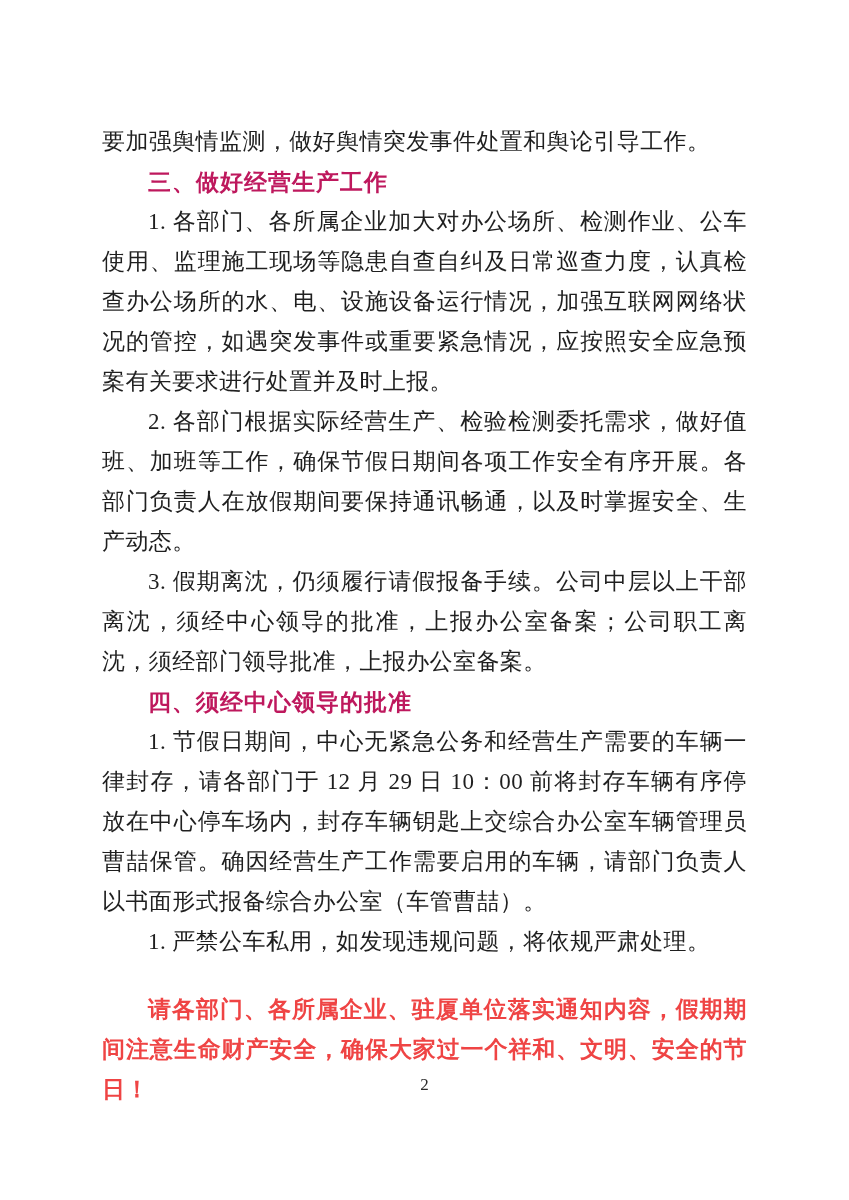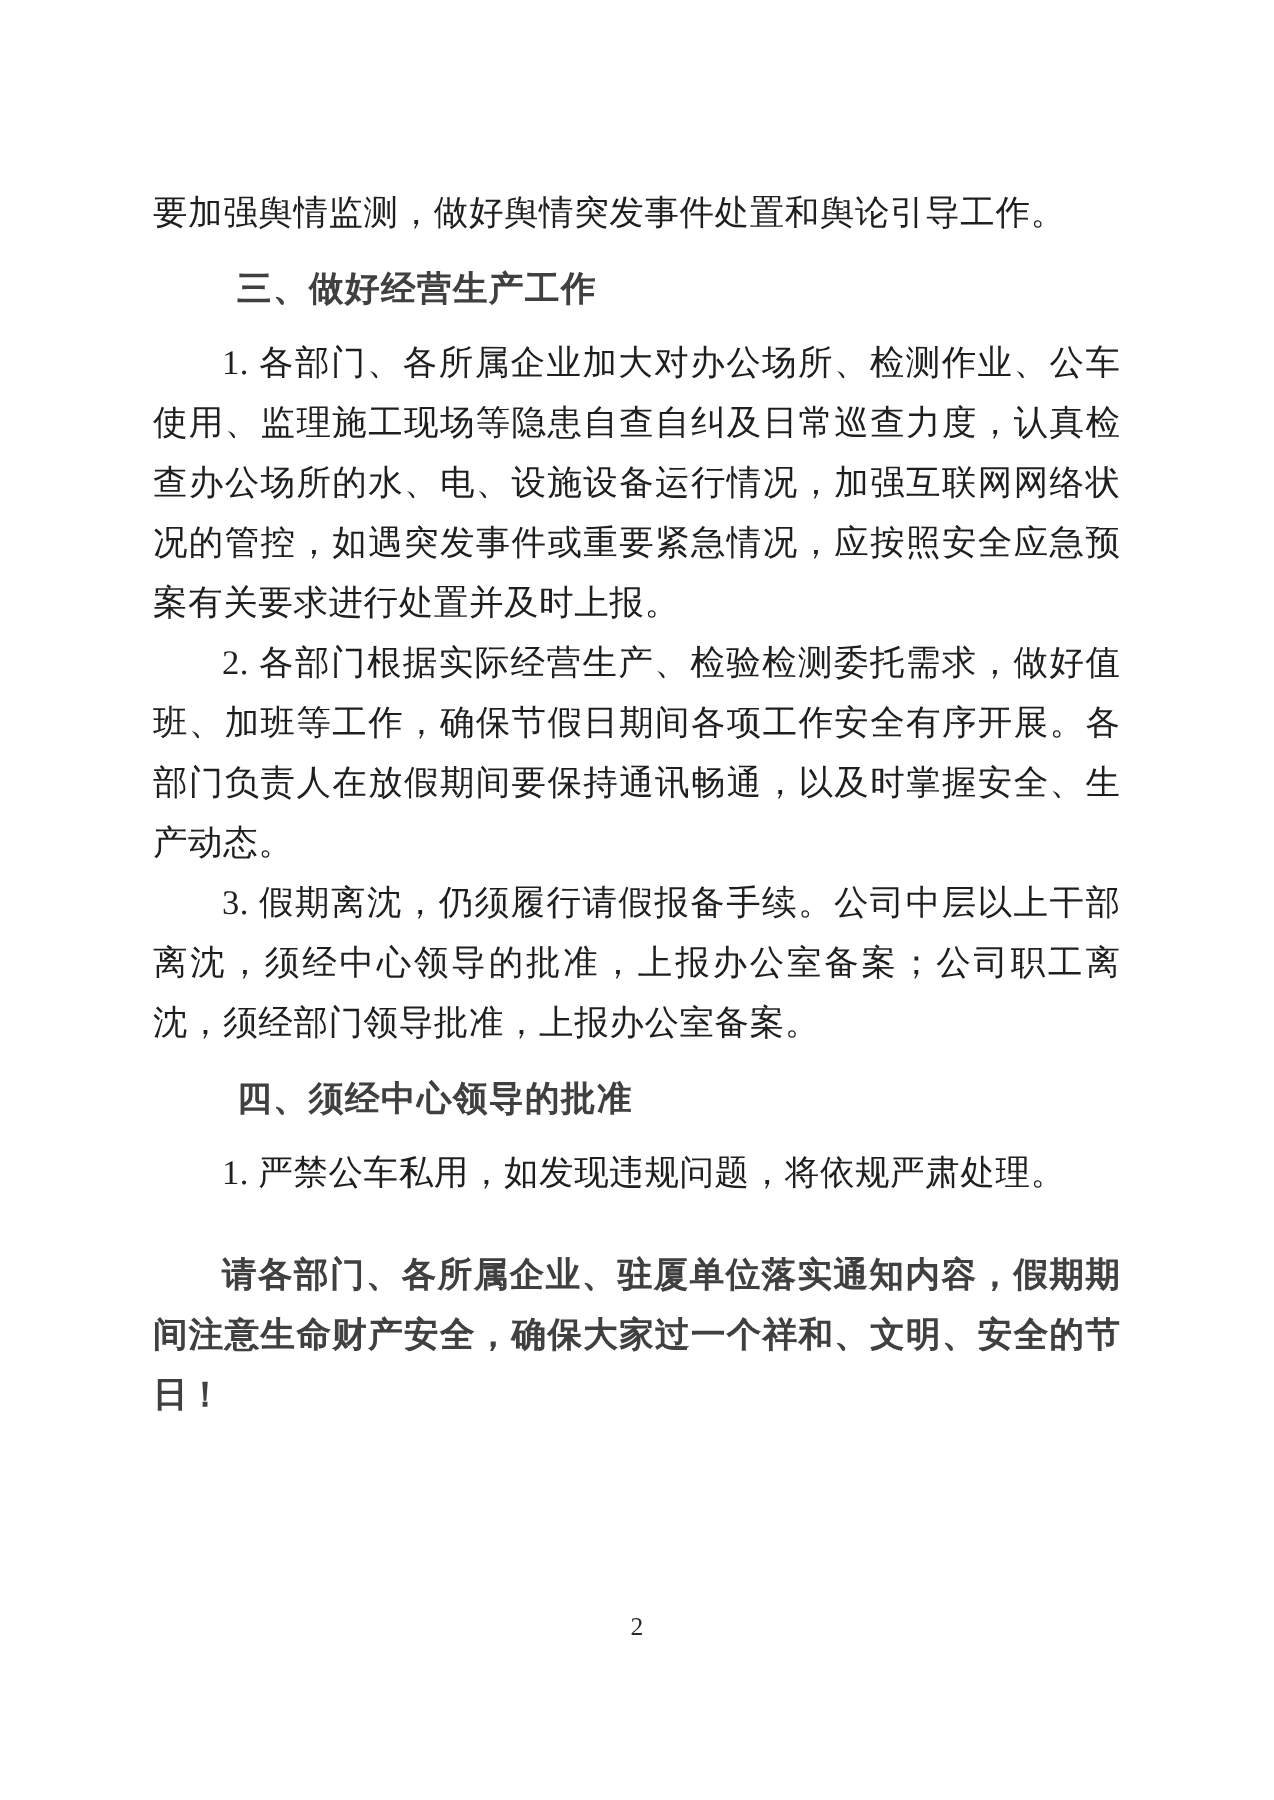--- a/index.html
+++ b/index.html
@@ -27,37 +27,37 @@
     margin: 0;
     font-size: 23px;
     line-height: 40px;
     letter-spacing: 0.4px;
     text-indent: 2em;
   }
   .no-indent {
     text-indent: 0;
   }
   .heading {
-    margin: 10px;
+    margin: 0;
     font-size: 23px;
     line-height: 40px;
     letter-spacing: 1px;
     text-indent: 2em;
     font-weight: bold;
     font-family: "Liberation Sans", sans-serif;
-    color: #404040;
+    color: #be185d;
   }
   .closing {
     margin: 28px 0 0 0;
     font-size: 23px;
     line-height: 40px;
     letter-spacing: 0.4px;
     text-indent: 2em;
     font-weight: bold;
-    color: #404040;
+    color: #ef4444;
   }
   .page-number {
     position: absolute;
     left: 0;
     top: 1074px;
     width: 100%;
     text-align: center;
     font-size: 17px;
     line-height: 22px;
     color: #2a2a2a;
@@ -76,20 +76,21 @@
     <p class="heading">三、做好经营生产工作</p>
 
     <p class="body-p">1. 各部门、各所属企业加大对办公场所、检测作业、公车使用、监理施工现场等隐患自查自纠及日常巡查力度，认真检查办公场所的水、电、设施设备运行情况，加强互联网网络状况的管控，如遇突发事件或重要紧急情况，应按照安全应急预案有关要求进行处置并及时上报。</p>
 
     <p class="body-p">2. 各部门根据实际经营生产、检验检测委托需求，做好值班、加班等工作，确保节假日期间各项工作安全有序开展。各部门负责人在放假期间要保持通讯畅通，以及时掌握安全、生产动态。</p>
 
     <p class="body-p">3. 假期离沈，仍须履行请假报备手续。公司中层以上干部离沈，须经中心领导的批准，上报办公室备案；公司职工离沈，须经部门领导批准，上报办公室备案。</p>
 
     <p class="heading">四、须经中心领导的批准</p>
 
+    <p class="body-p">1. 节假日期间，中心无紧急公务和经营生产需要的车辆一律封存，请各部门于 12 月 29 日 10：00 前将封存车辆有序停放在中心停车场内，封存车辆钥匙上交综合办公室车辆管理员曹喆保管。确因经营生产工作需要启用的车辆，请部门负责人以书面形式报备综合办公室（车管曹喆）。</p>
 
     <p class="body-p">1. 严禁公车私用，如发现违规问题，将依规严肃处理。</p>
 
     <p class="closing">请各部门、各所属企业、驻厦单位落实通知内容，假期期间注意生命财产安全，确保大家过一个祥和、文明、安全的节日！</p>
 
   </div>
 
   <div class="page-number">2</div>
 
 </div>

